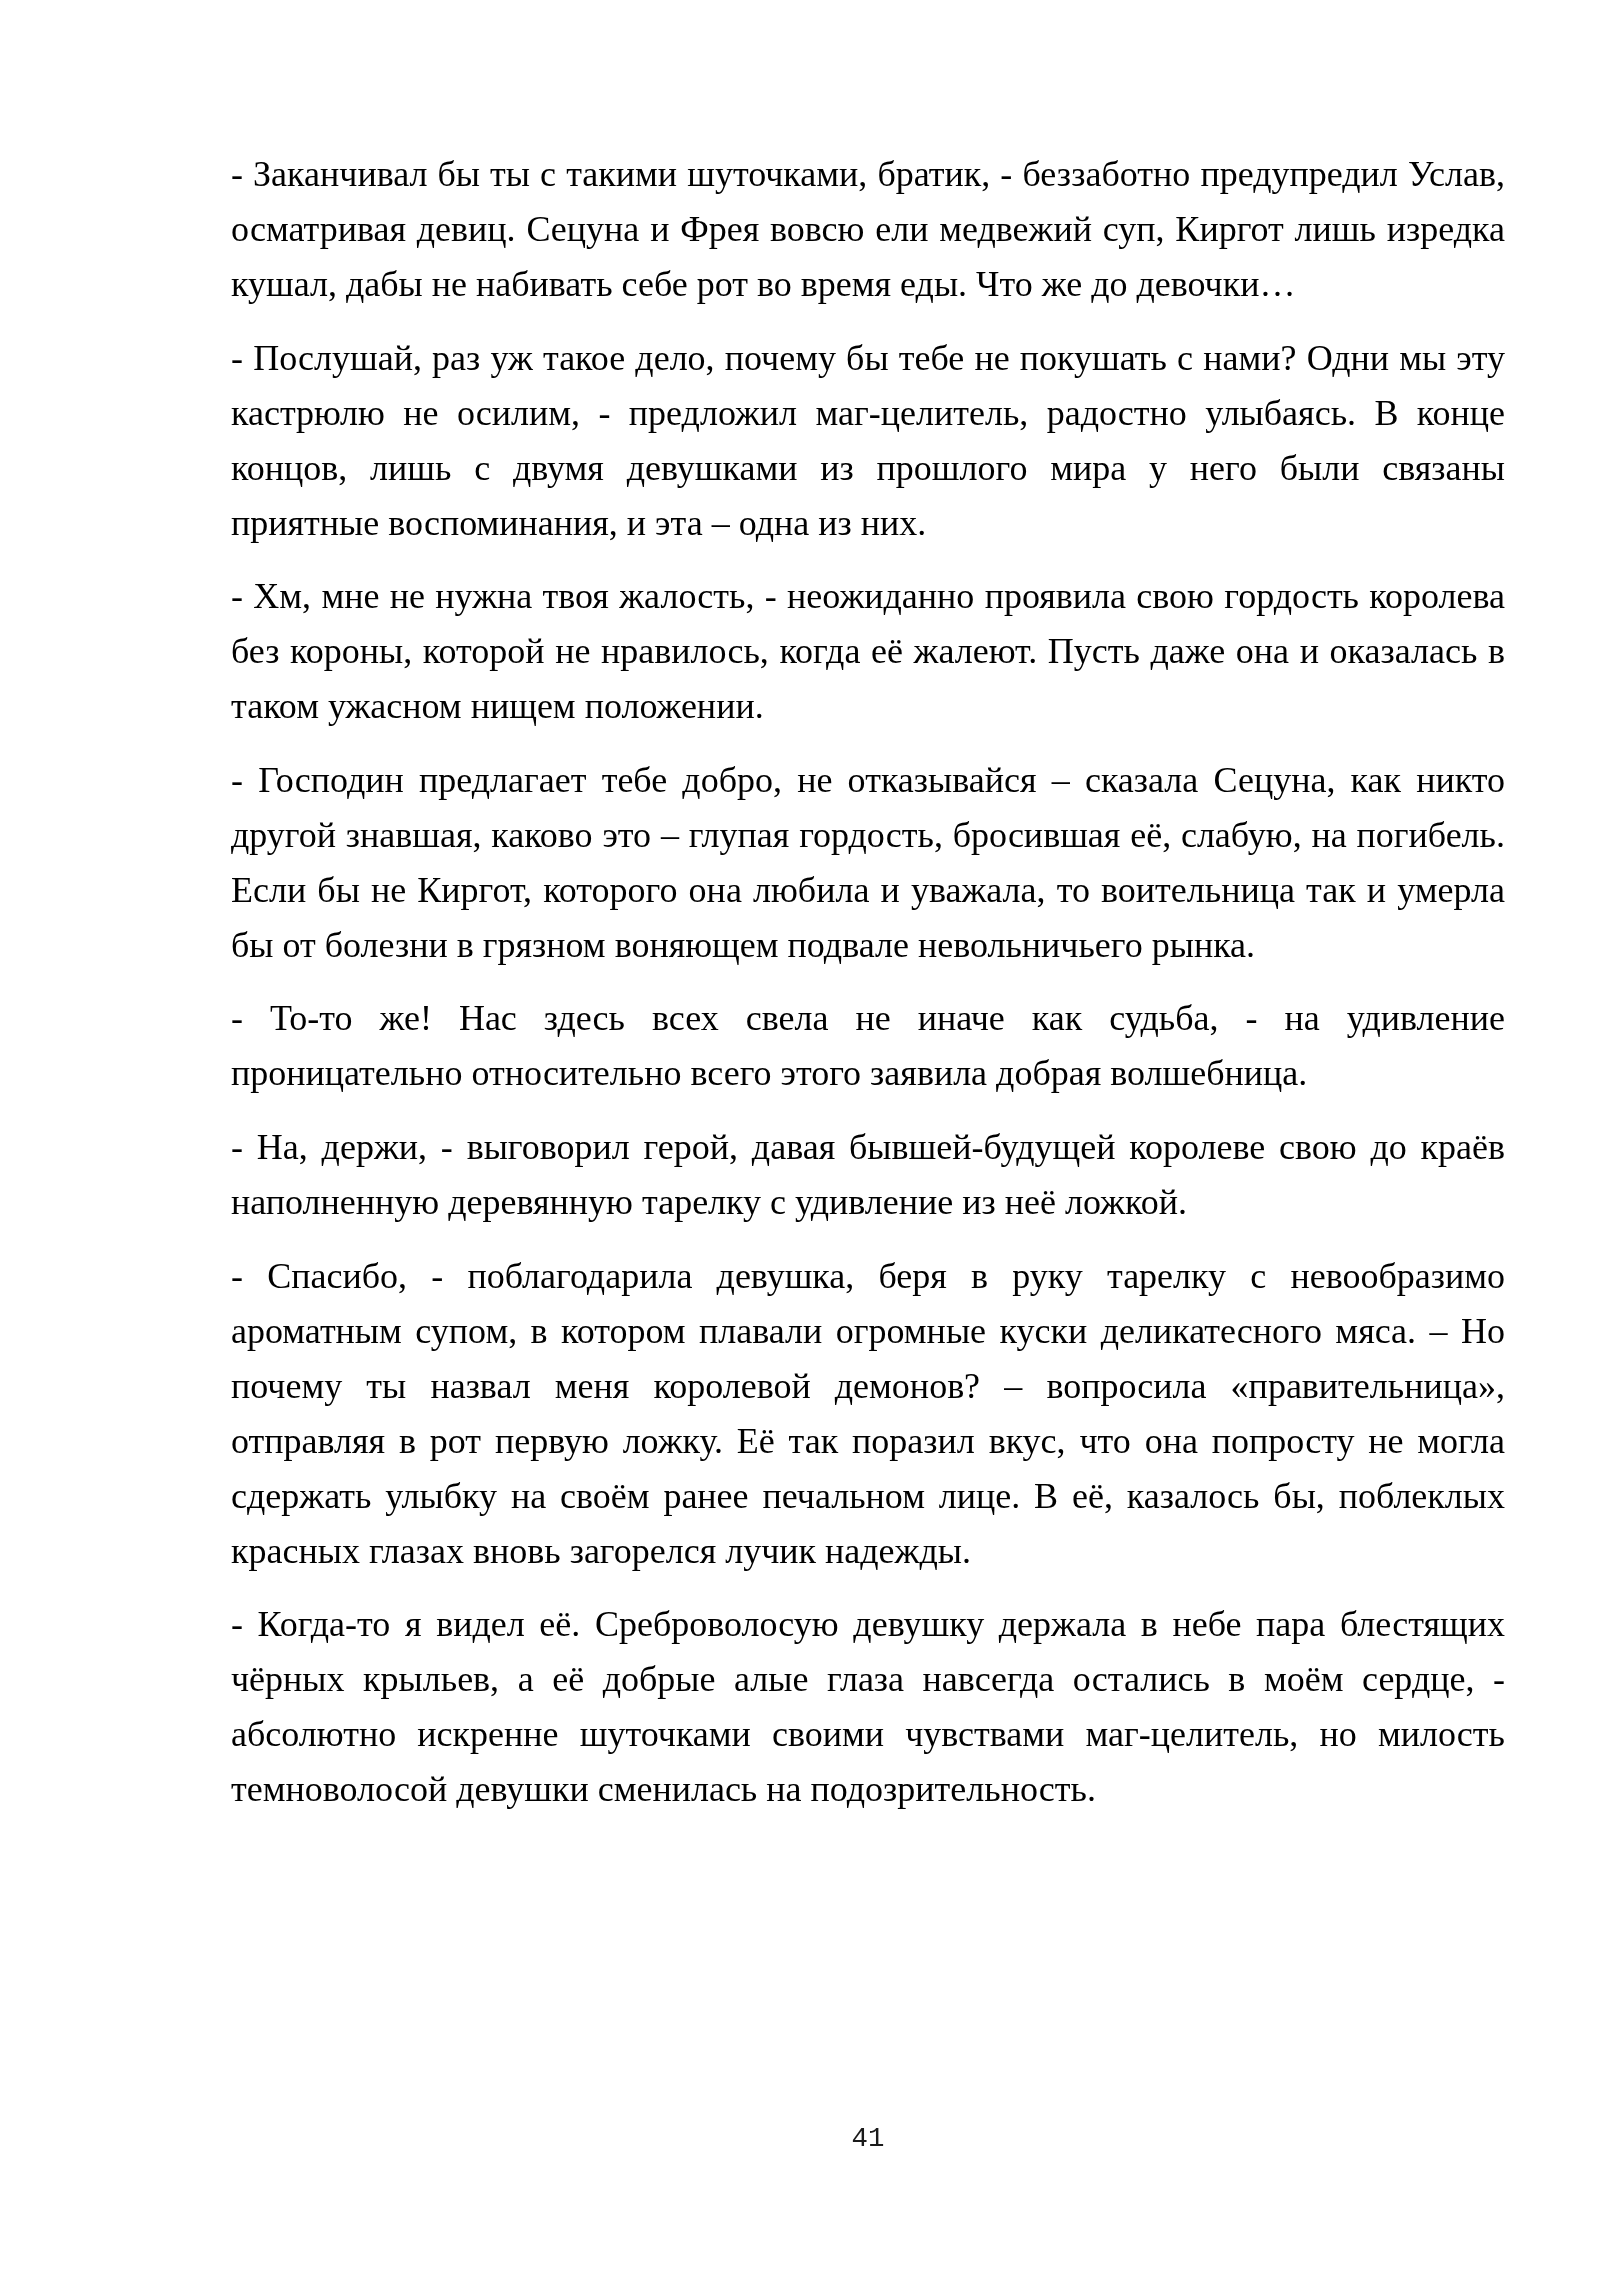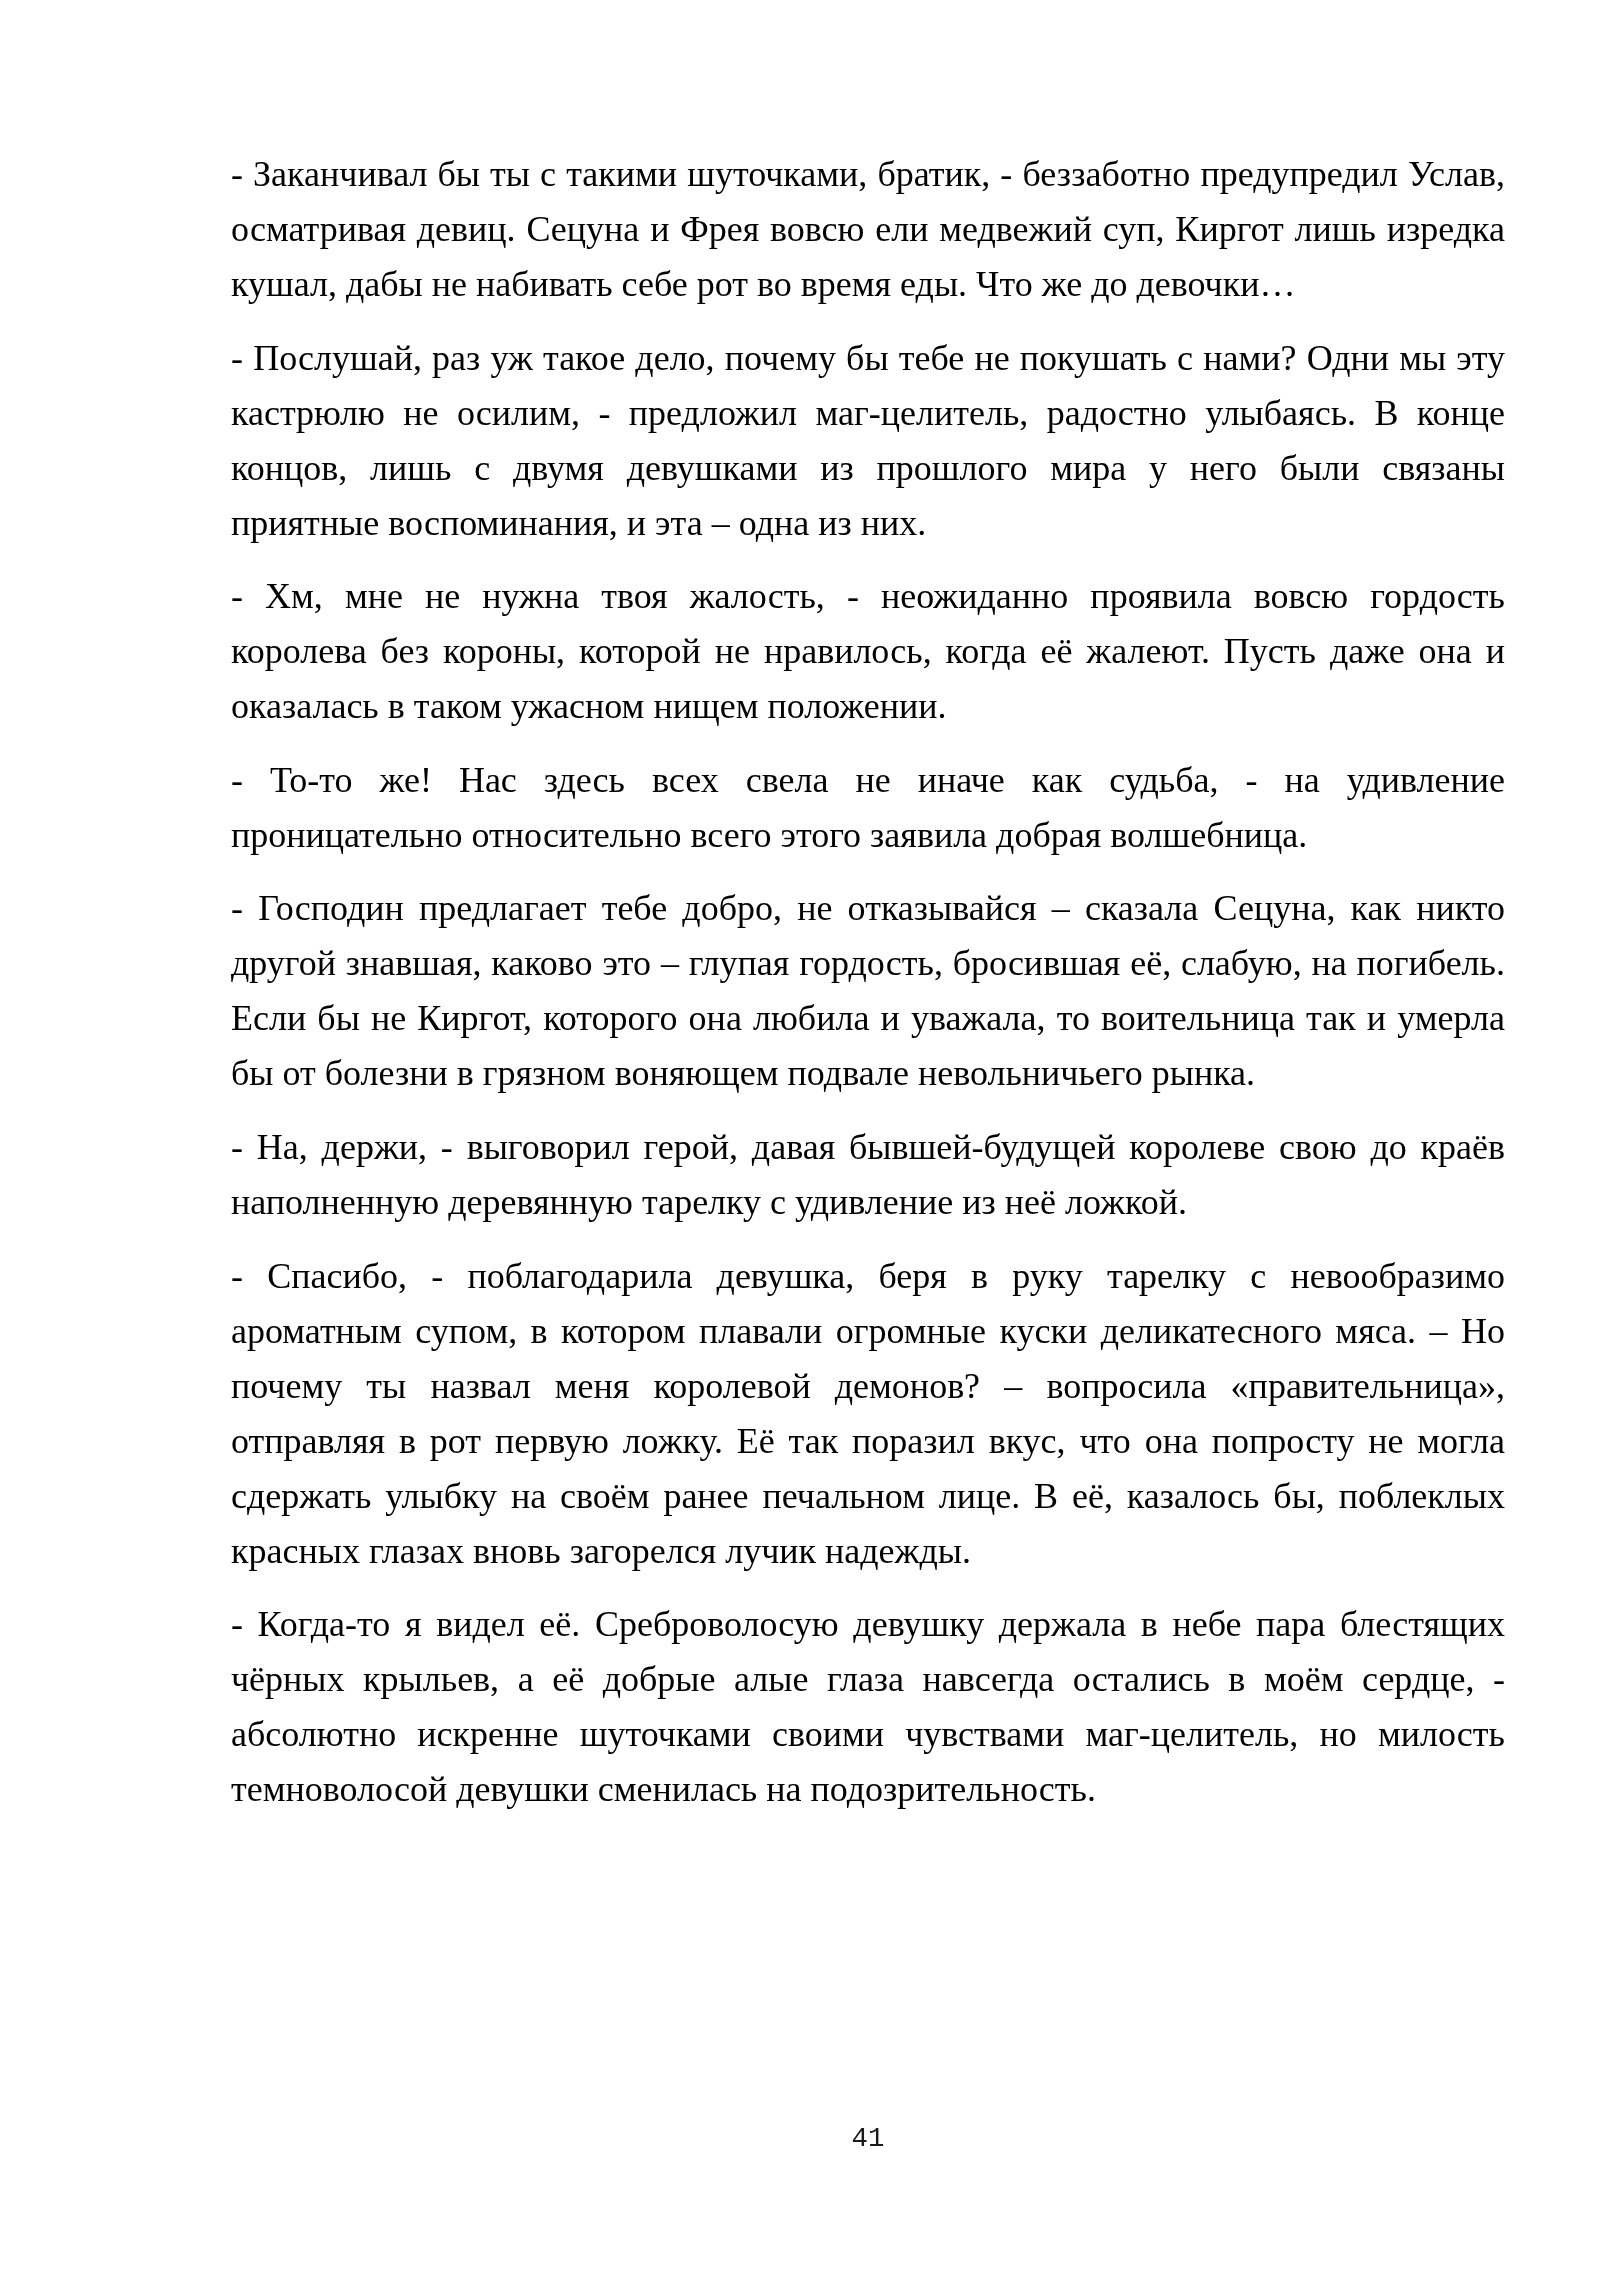--- a/index.html
+++ b/index.html
@@ -42,22 +42,22 @@
     color: #1a1a1a;
   }
 </style>
 </head>
 <body>
 
 <div class="sheet">
   <div class="text-block">
       <p>- Заканчивал бы ты с такими шуточками, братик, - беззаботно предупредил Услав, осматривая девиц. Сецуна и Фрея вовсю ели медвежий суп, Киргот лишь изредка кушал, дабы не набивать себе рот во время еды. Что же до девочки…</p>
       <p>- Послушай, раз уж такое дело, почему бы тебе не покушать с нами? Одни мы эту кастрюлю не осилим, - предложил маг-целитель, радостно улыбаясь. В конце концов, лишь с двумя девушками из прошлого мира у него были связаны приятные воспоминания, и эта – одна из них.</p>
-      <p>- Хм, мне не нужна твоя жалость, - неожиданно проявила вовсю гордость королева без короны, которой не нравилось, когда её жалеют. Пусть даже она и оказалась в таком ужасном нищем положении.</p>
+      <p>- Хм, мне не нужна твоя жалость, - неожиданно проявила свою гордость королева без короны, которой не нравилось, когда её жалеют. Пусть даже она и оказалась в таком ужасном нищем положении.</p>
+      <p>- Господин предлагает тебе добро, не отказывайся – сказала Сецуна, как никто другой знавшая, каково это – глупая гордость, бросившая её, слабую, на погибель. Если бы не Киргот, которого она любила и уважала, то воительница так и умерла бы от болезни в грязном воняющем подвале невольничьего рынка.</p>
       <p>- То-то же! Нас здесь всех свела не иначе как судьба, - на удивление проницательно относительно всего этого заявила добрая волшебница.</p>
-      <p>- Господин предлагает тебе добро, не отказывайся – сказала Сецуна, как никто другой знавшая, каково это – глупая гордость, бросившая её, слабую, на погибель. Если бы не Киргот, которого она любила и уважала, то воительница так и умерла бы от болезни в грязном воняющем подвале невольничьего рынка.</p>
       <p>- На, держи, - выговорил герой, давая бывшей-будущей королеве свою до краёв наполненную деревянную тарелку с удивление из неё ложкой.</p>
       <p>- Спасибо, - поблагодарила девушка, беря в руку тарелку с невообразимо ароматным супом, в котором плавали огромные куски деликатесного мяса. – Но почему ты назвал меня королевой демонов? – вопросила «правительница», отправляя в рот первую ложку. Её так поразил вкус, что она попросту не могла сдержать улыбку на своём ранее печальном лице. В её, казалось бы, поблеклых красных глазах вновь загорелся лучик надежды.</p>
       <p>- Когда-то я видел её. Среброволосую девушку держала в небе пара блестящих чёрных крыльев, а её добрые алые глаза навсегда остались в моём сердце, - абсолютно искренне шуточками своими чувствами маг-целитель, но милость темноволосой девушки сменилась на подозрительность.</p>
     </div>
   <div class="page-number">41</div>
 </div>
 
 
 </body></html>

